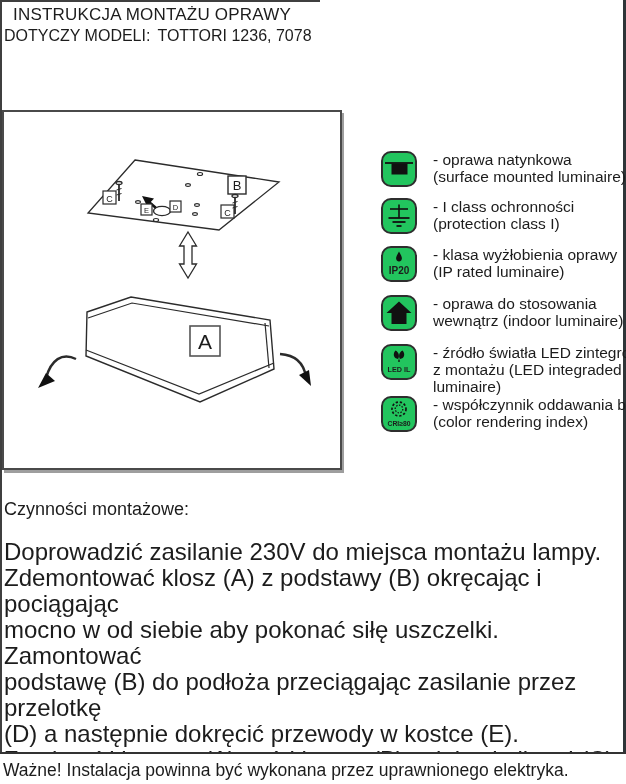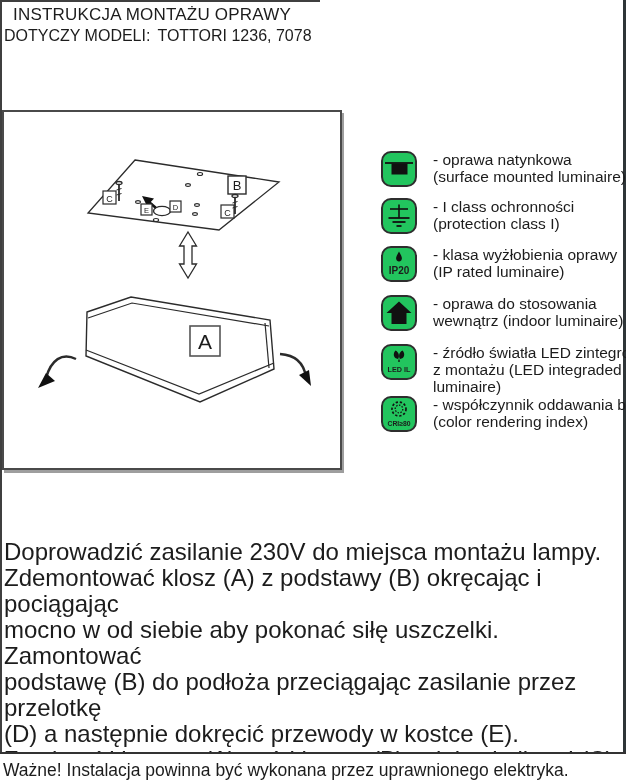--- a/index.html
+++ b/index.html
@@ -211,20 +211,21 @@
         <circle cx="15" cy="10" r="3.8" fill="none" stroke="#111" stroke-width="1.3" stroke-dasharray="1.5,1.4"></circle>
         <text x="15" y="26.5" font-size="6.8" font-weight="bold" text-anchor="middle">CRI≥80</text>
       </svg>
     </div>
     <div class="ltext">
       <div class="lline"><span class="n">- współczynnik oddawania barw</span><span class="i"></span></div>
       <div class="lline"><span class="n"></span><span class="i">(color rendering index)</span></div>
     </div>
   </div>
 
+  <div class="section-title">Czynności montażowe:</div>
   <div class="paragraph">Doprowadzić zasilanie 230V do miejsca montażu lampy.
 Zdemontować klosz (A) z podstawy (B) okręcając i pociągając
 mocno w od siebie aby pokonać siłę uszczelki. Zamontować
 podstawę (B) do podłoża przeciągając zasilanie przez przelotkę
 (D) a następnie dokręcić przewody w kostce (E).
 Zamknąć kloszem (A) spód lampy (B) celując kołkami (C)
 w wyżłobienia i okręcając.</div>
 
   <div class="warning-box">
     <div class="warning-text">Ważne! Instalacja powinna być wykonana przez uprawnionego elektryka.</div>

